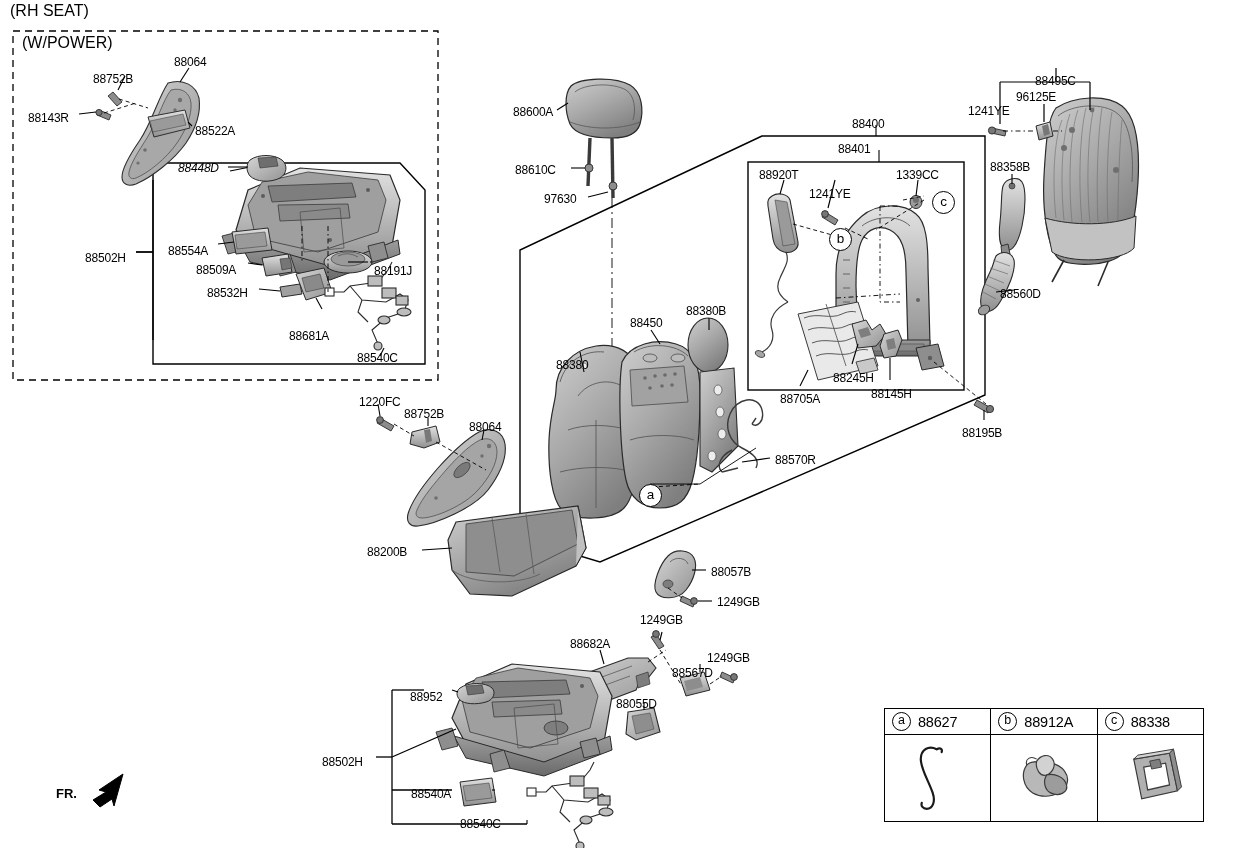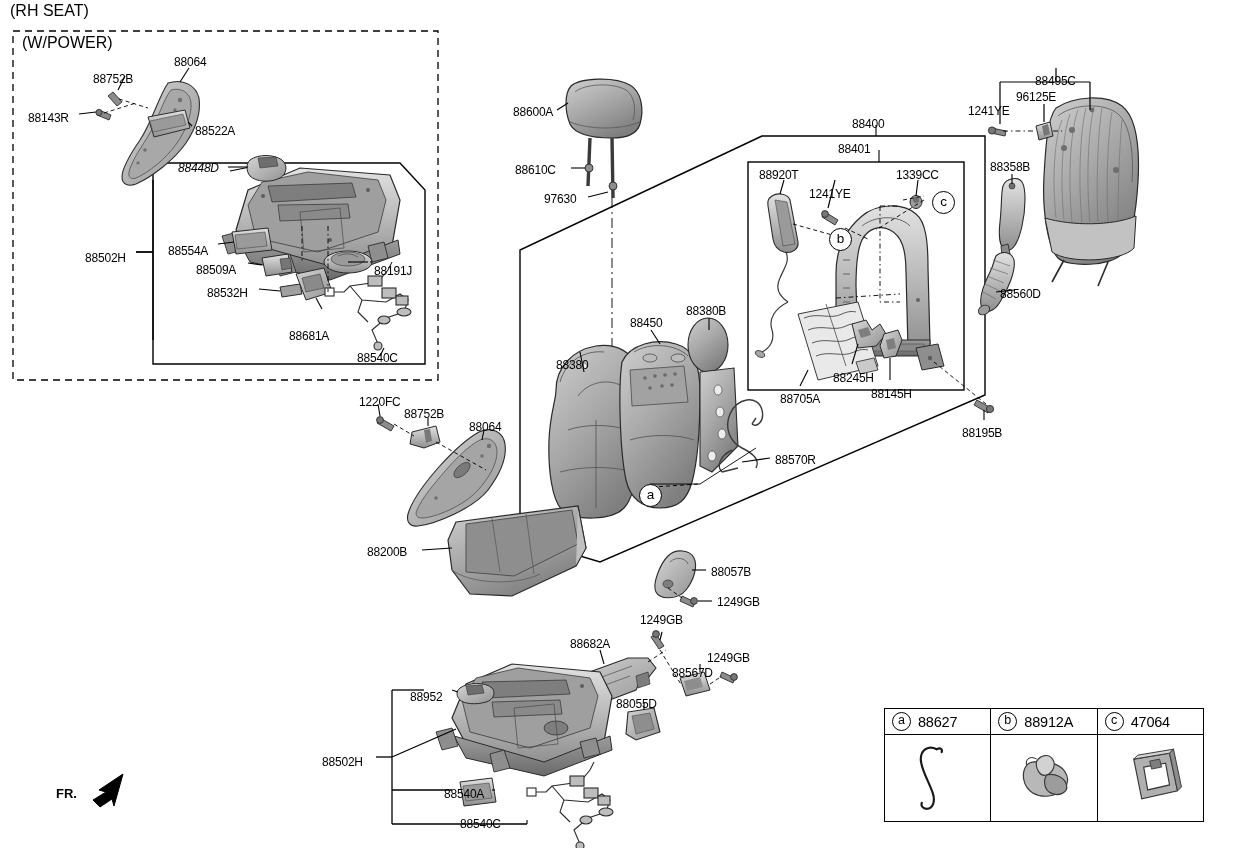--- a/index.html
+++ b/index.html
@@ -595,21 +595,21 @@
       <div class="lbl" style="left: 367px; top: 545px;">88200B</div>
       <div class="lbl" style="left: 711px; top: 565px;">88057B</div>
       <div class="lbl" style="left: 717px; top: 595px;">1249GB</div>
       <div class="lbl" style="left: 640px; top: 613px;">1249GB</div>
       <div class="lbl" style="left: 570px; top: 637px;">88682A</div>
       <div class="lbl" style="left: 707px; top: 651px;">1249GB</div>
       <div class="lbl" style="left: 672px; top: 666px;">88567D</div>
       <div class="lbl" style="left: 616px; top: 697px;">88055D</div>
       <div class="lbl" style="left: 410px; top: 690px;">88952</div>
       <div class="lbl" style="left: 322px; top: 755px;">88502H</div>
-      <div class="lbl" style="left: 411px; top: 787px; margin-left: 33px;">88540A</div>
+      <div class="lbl" style="left: 411px; top: 787px;">88540A</div>
       <div class="lbl" style="left: 460px; top: 817px;">88540C</div>
       <div class="keymark" style="left: 639px; top: 484px;">a</div>
       <div class="keymark" style="left: 829px; top: 228px;">b</div>
       <div class="keymark" style="left: 932px; top: 191px;">c</div>
     </div>
 
   <div class="cap" style="left:10px;top:2px;">(RH SEAT)</div>
   <div class="cap" style="left:22px;top:34px;">(W/POWER)</div>
   <div class="fr" style="left:56px;top:786px;">FR.</div>
 
@@ -639,21 +639,21 @@
           <path d="M46,26 C50,20 58,18 62,24 C66,30 62,38 56,40 C50,42 44,34 46,26 Z" fill="#d2d2d2" stroke="#3a3a3a" stroke-width="1.2"></path>
           <path d="M56,40 C64,38 74,42 76,50 C78,58 68,62 60,58 C54,55 52,46 56,40 Z" fill="#9c9c9c" stroke="#3a3a3a" stroke-width="1.2"></path>
           <path d="M36,30 C34,24 40,20 46,24" fill="none" stroke="#3a3a3a" stroke-width="1.1"></path>
         </svg>
       </div>
     </div>
 
     <div class="lgcell">
       <div class="lghdr">
         <span class="lgkey">c</span>
-        <span class="lgnum">47064</span>
+        <span class="lgnum">88338</span>
       </div>
       <div class="lgbody">
         <svg viewBox="0 0 106 85">
           <path d="M36,24 L72,18 L80,56 L44,64 Z" fill="#b0b0b0" stroke="#3a3a3a" stroke-width="1.2"></path>
           <path d="M46,32 L68,28 L72,50 L50,55 Z" fill="#ffffff" stroke="#3a3a3a" stroke-width="1.2"></path>
           <path d="M36,24 L40,20 L76,14 L72,18 Z" fill="#d4d4d4" stroke="#3a3a3a" stroke-width="1"></path>
           <path d="M72,18 L76,14 L84,52 L80,56 Z" fill="#8e8e8e" stroke="#3a3a3a" stroke-width="1"></path>
           <path d="M52,26 L62,24 L64,32 L54,34 Z" fill="#7e7e7e" stroke="#3a3a3a" stroke-width="0.9"></path>
         </svg>
       </div>

